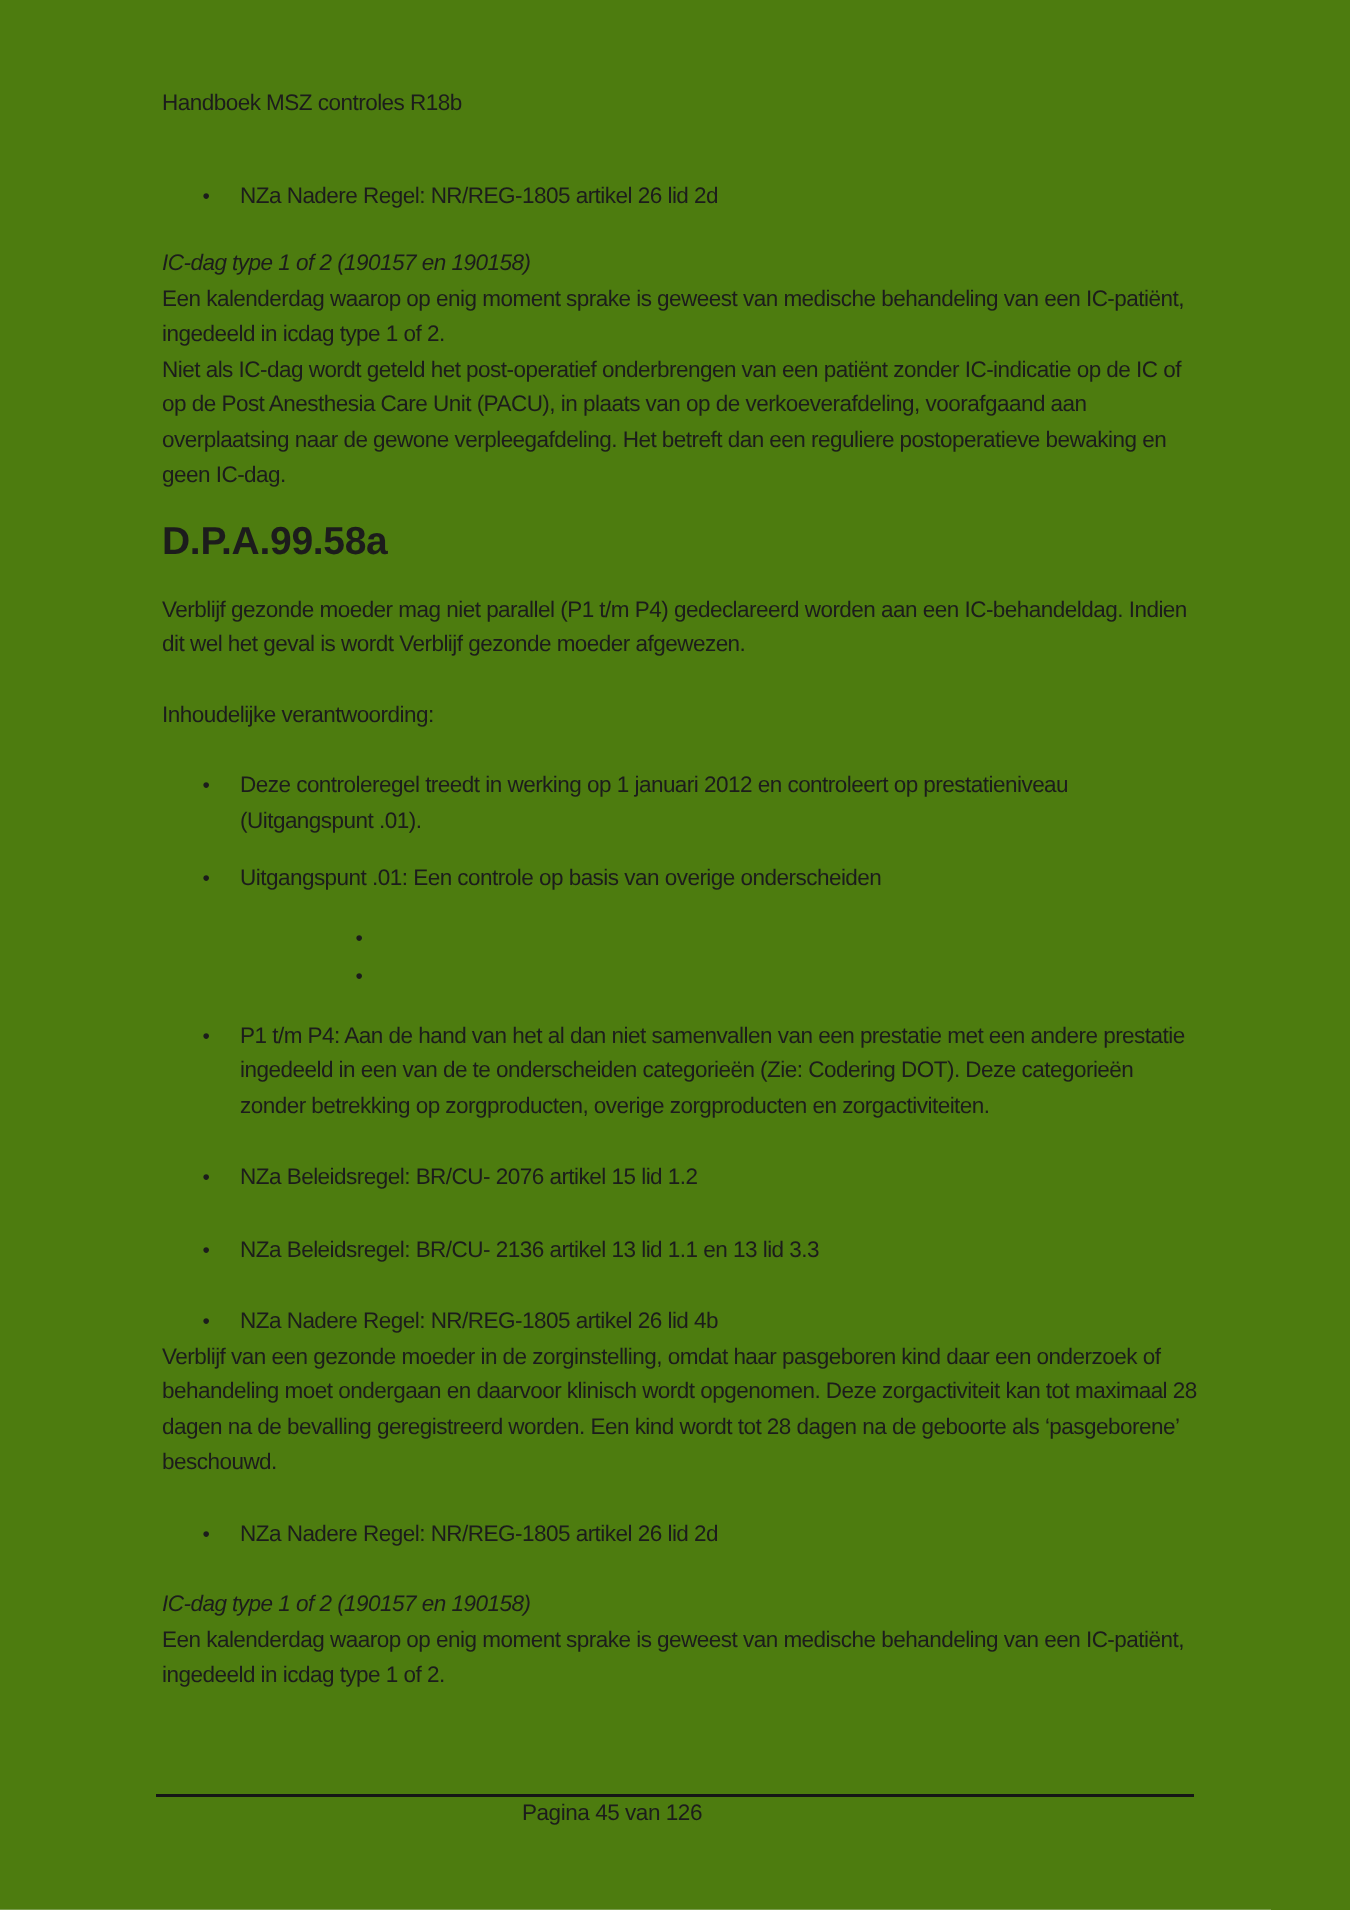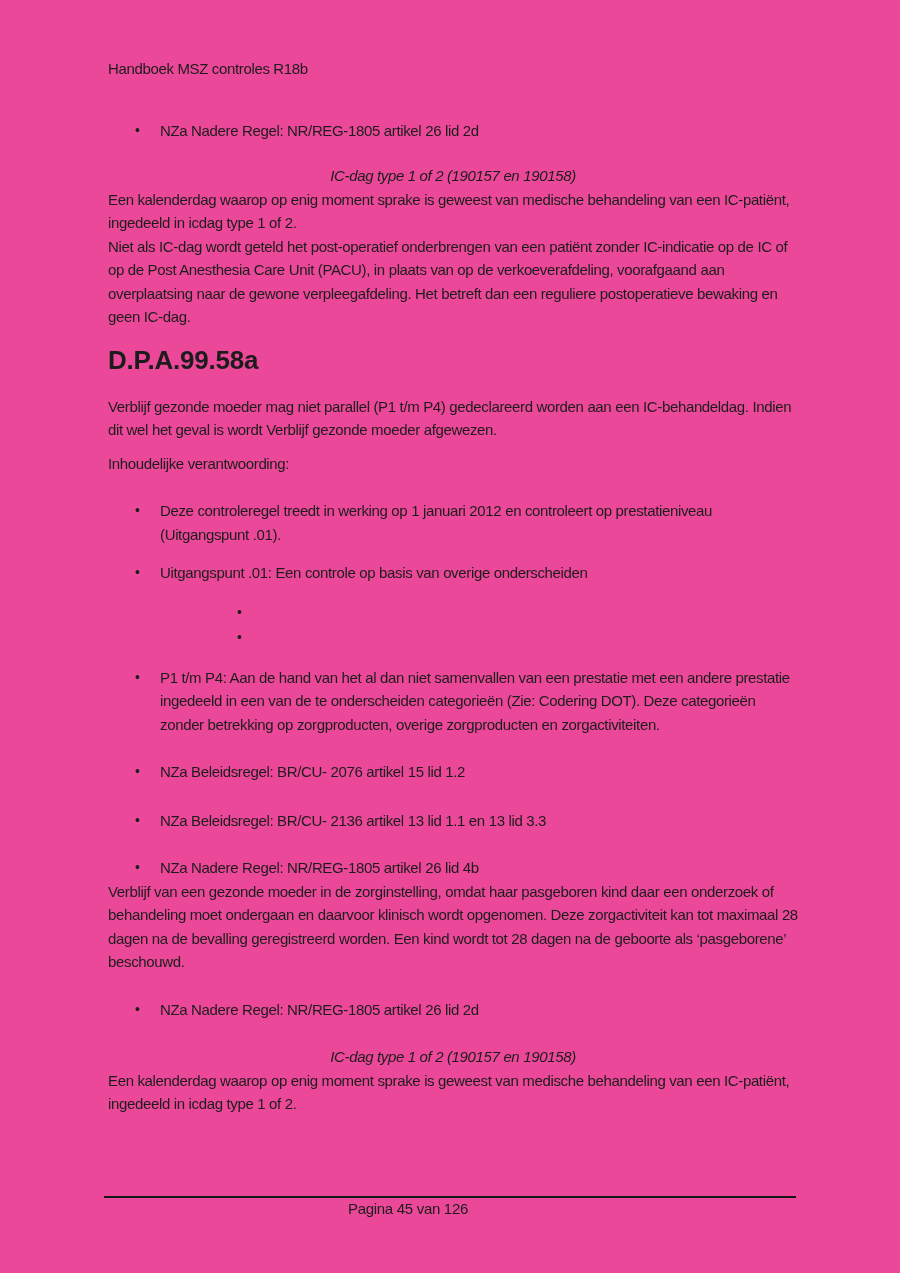--- a/index.html
+++ b/index.html
@@ -6,34 +6,34 @@
   html, body { margin: 0; padding: 0; }
   body {
     width: 900px; height: 1273px;
     background: #ffffff;
     font-family: "Liberation Sans", sans-serif;
     color: #1c1c1c;
   }
   .page {
     position: relative;
     width: 900px; height: 1273px;
-    background: #ec4899;
+    background: #4d7c0f;
     overflow: hidden;
   }
   .content {
     position: absolute;
     left: 108px; top: 57px;
     width: 690px;
     font-size: 15px;
     line-height: 23.5px;
     letter-spacing: -0.35px;
   }
   .doc-header { margin: 0 0 0 0; }
   .para { margin: 0; }
-  .it-title { font-style: italic; margin: 0; text-align: center; }
+  .it-title { font-style: italic; margin: 0; }
   .rule-heading {
     font-weight: bold;
     font-size: 26px;
     line-height: 28px;
     margin: 0;
     letter-spacing: -0.2px;
   }
   .li { display: flex; margin: 0; }
   .li .dot {
     flex: none;
@@ -41,21 +41,21 @@
     margin-left: 27px;
     font-size: 14px;
   }
   .li .li-text { flex: 1; }
   .li.sub .dot { margin-left: 129px; width: 31px; }
   
   .mt-38 { margin-top: 38px; }
   .mt-22 { margin-top: 22px; }
   .mt-17 { margin-top: 17px; }
   .mt-8  { margin-top: 21px; }
-  .mt-23 { margin-top: 10px; }
+  .mt-23 { margin-top: 23px; }
   .mt-24 { margin-top: 24px; }
   .mt-15 { margin-top: 15px; }
   .mt-16 { margin-top: 16px; }
   .mt-2  { margin-top: 2px; }
   .mt-25 { margin-top: 25px; }
   .footer-rule {
     position: absolute;
     left: 104px; top: 1196px;
     width: 692px; height: 2px;
     background: #161616;

